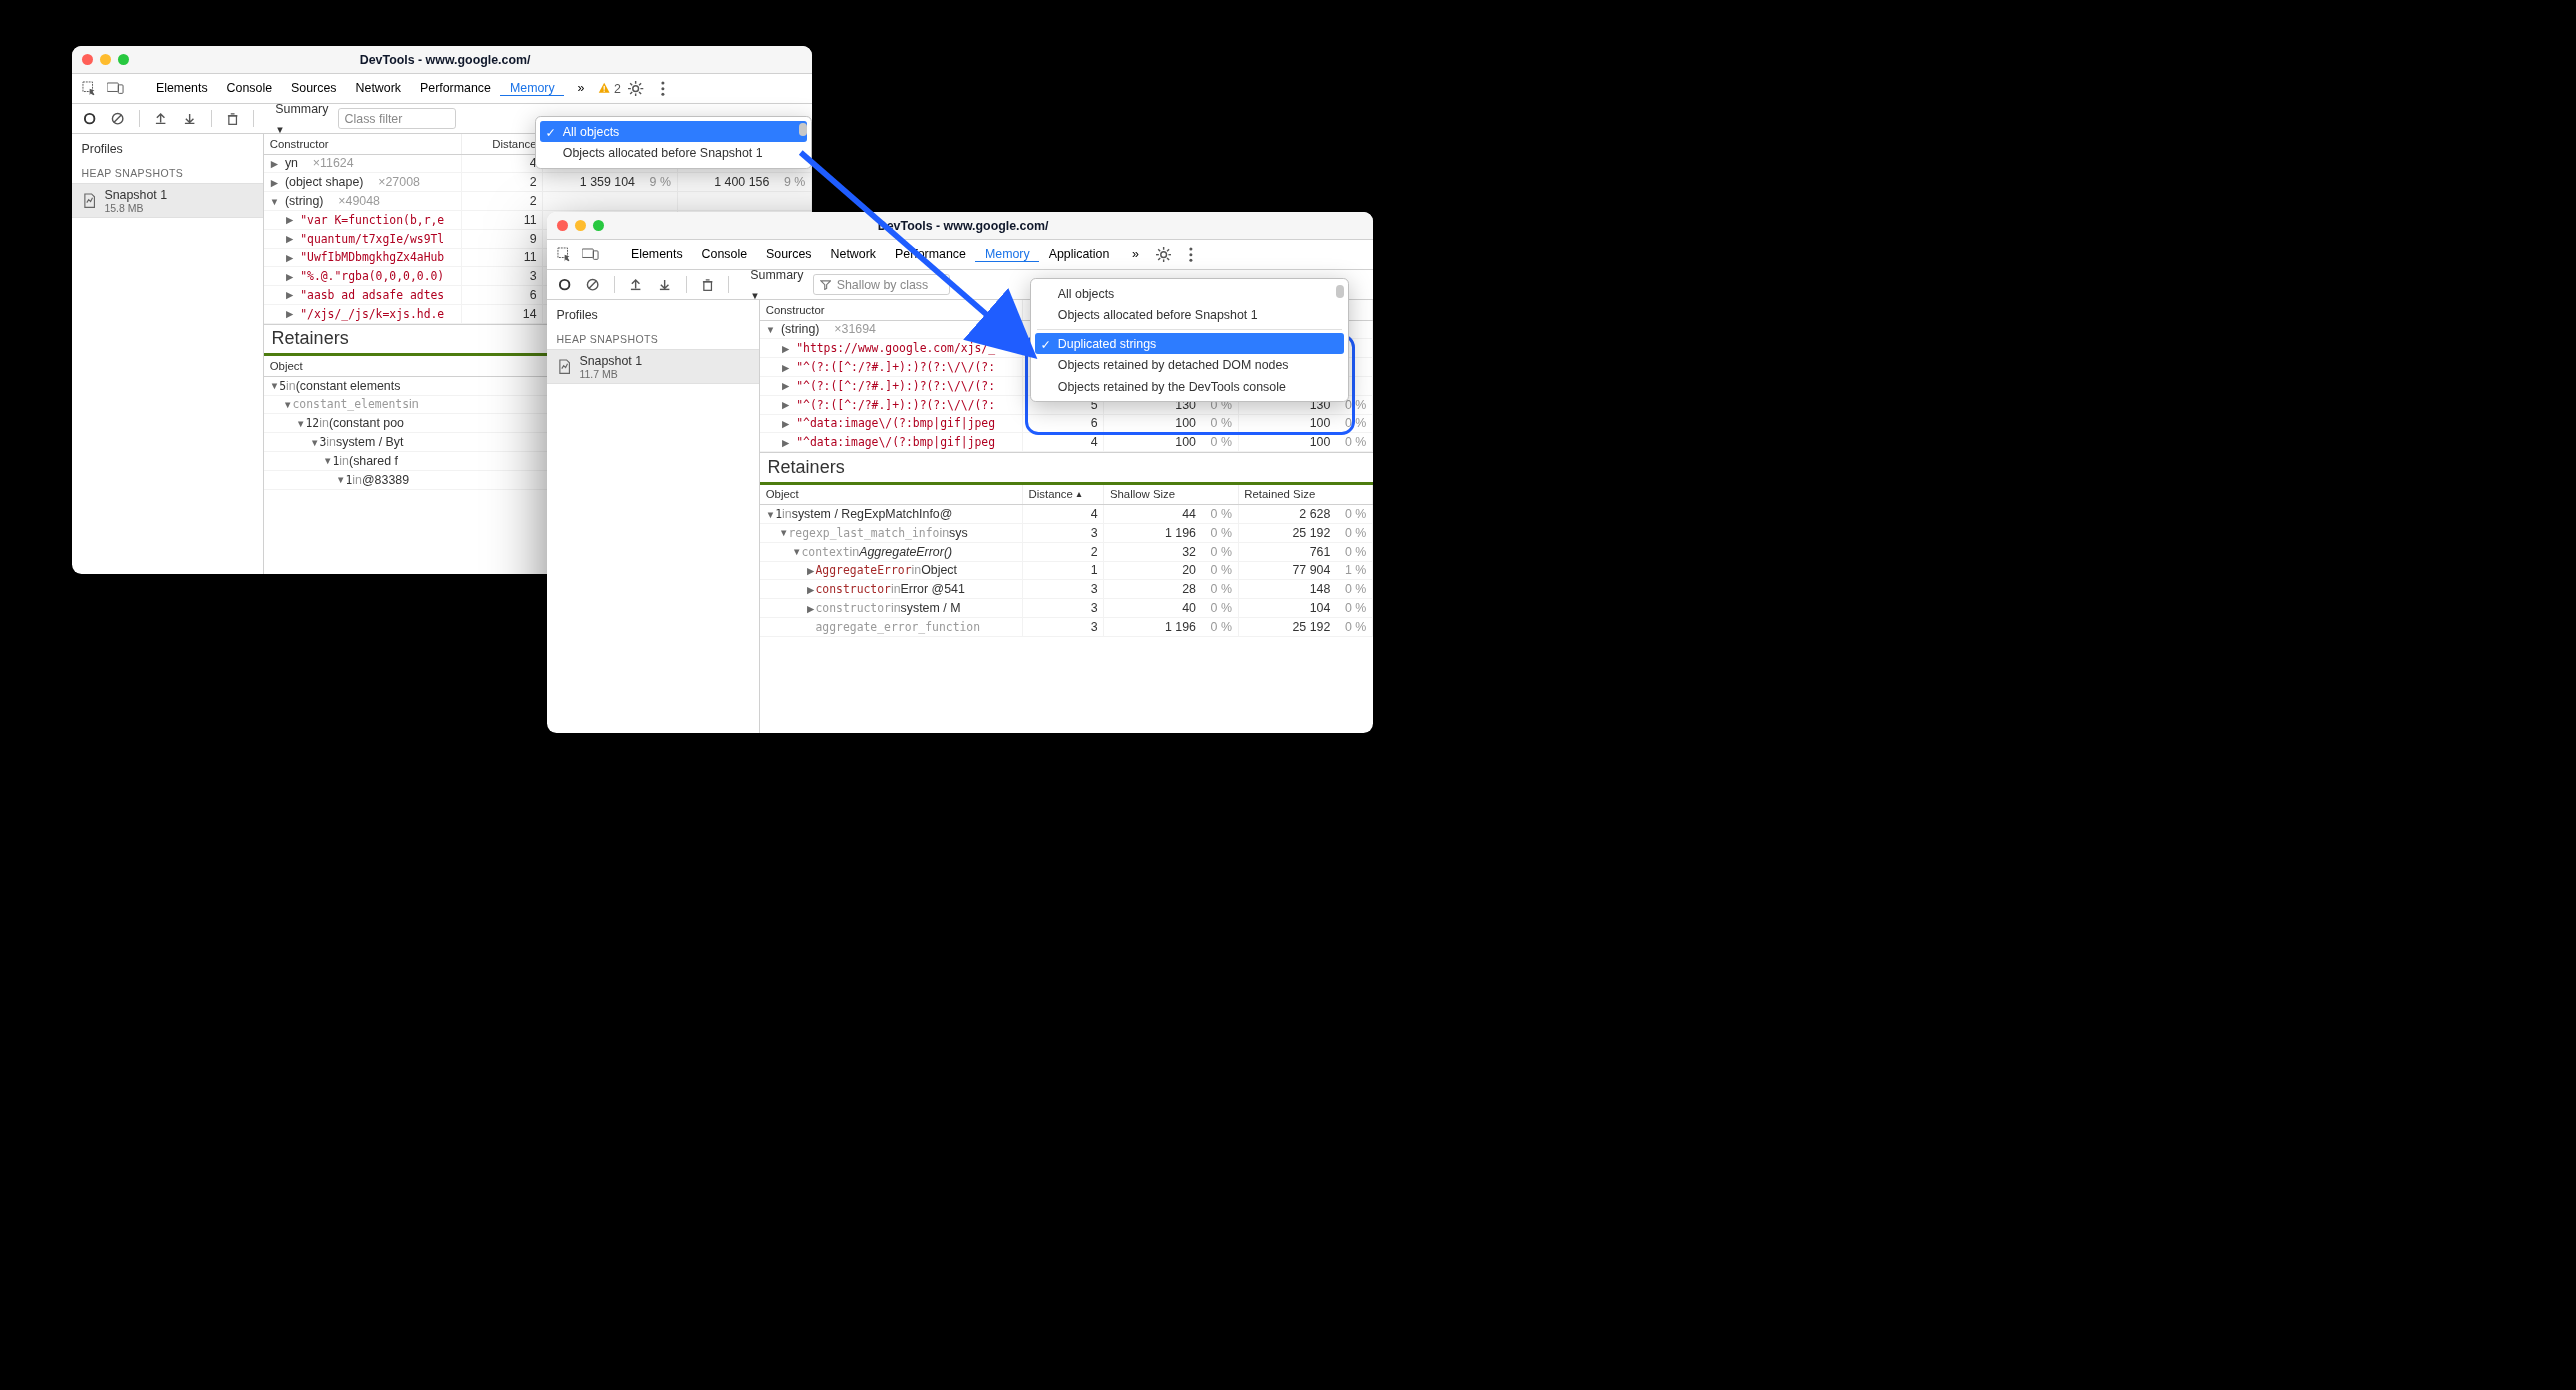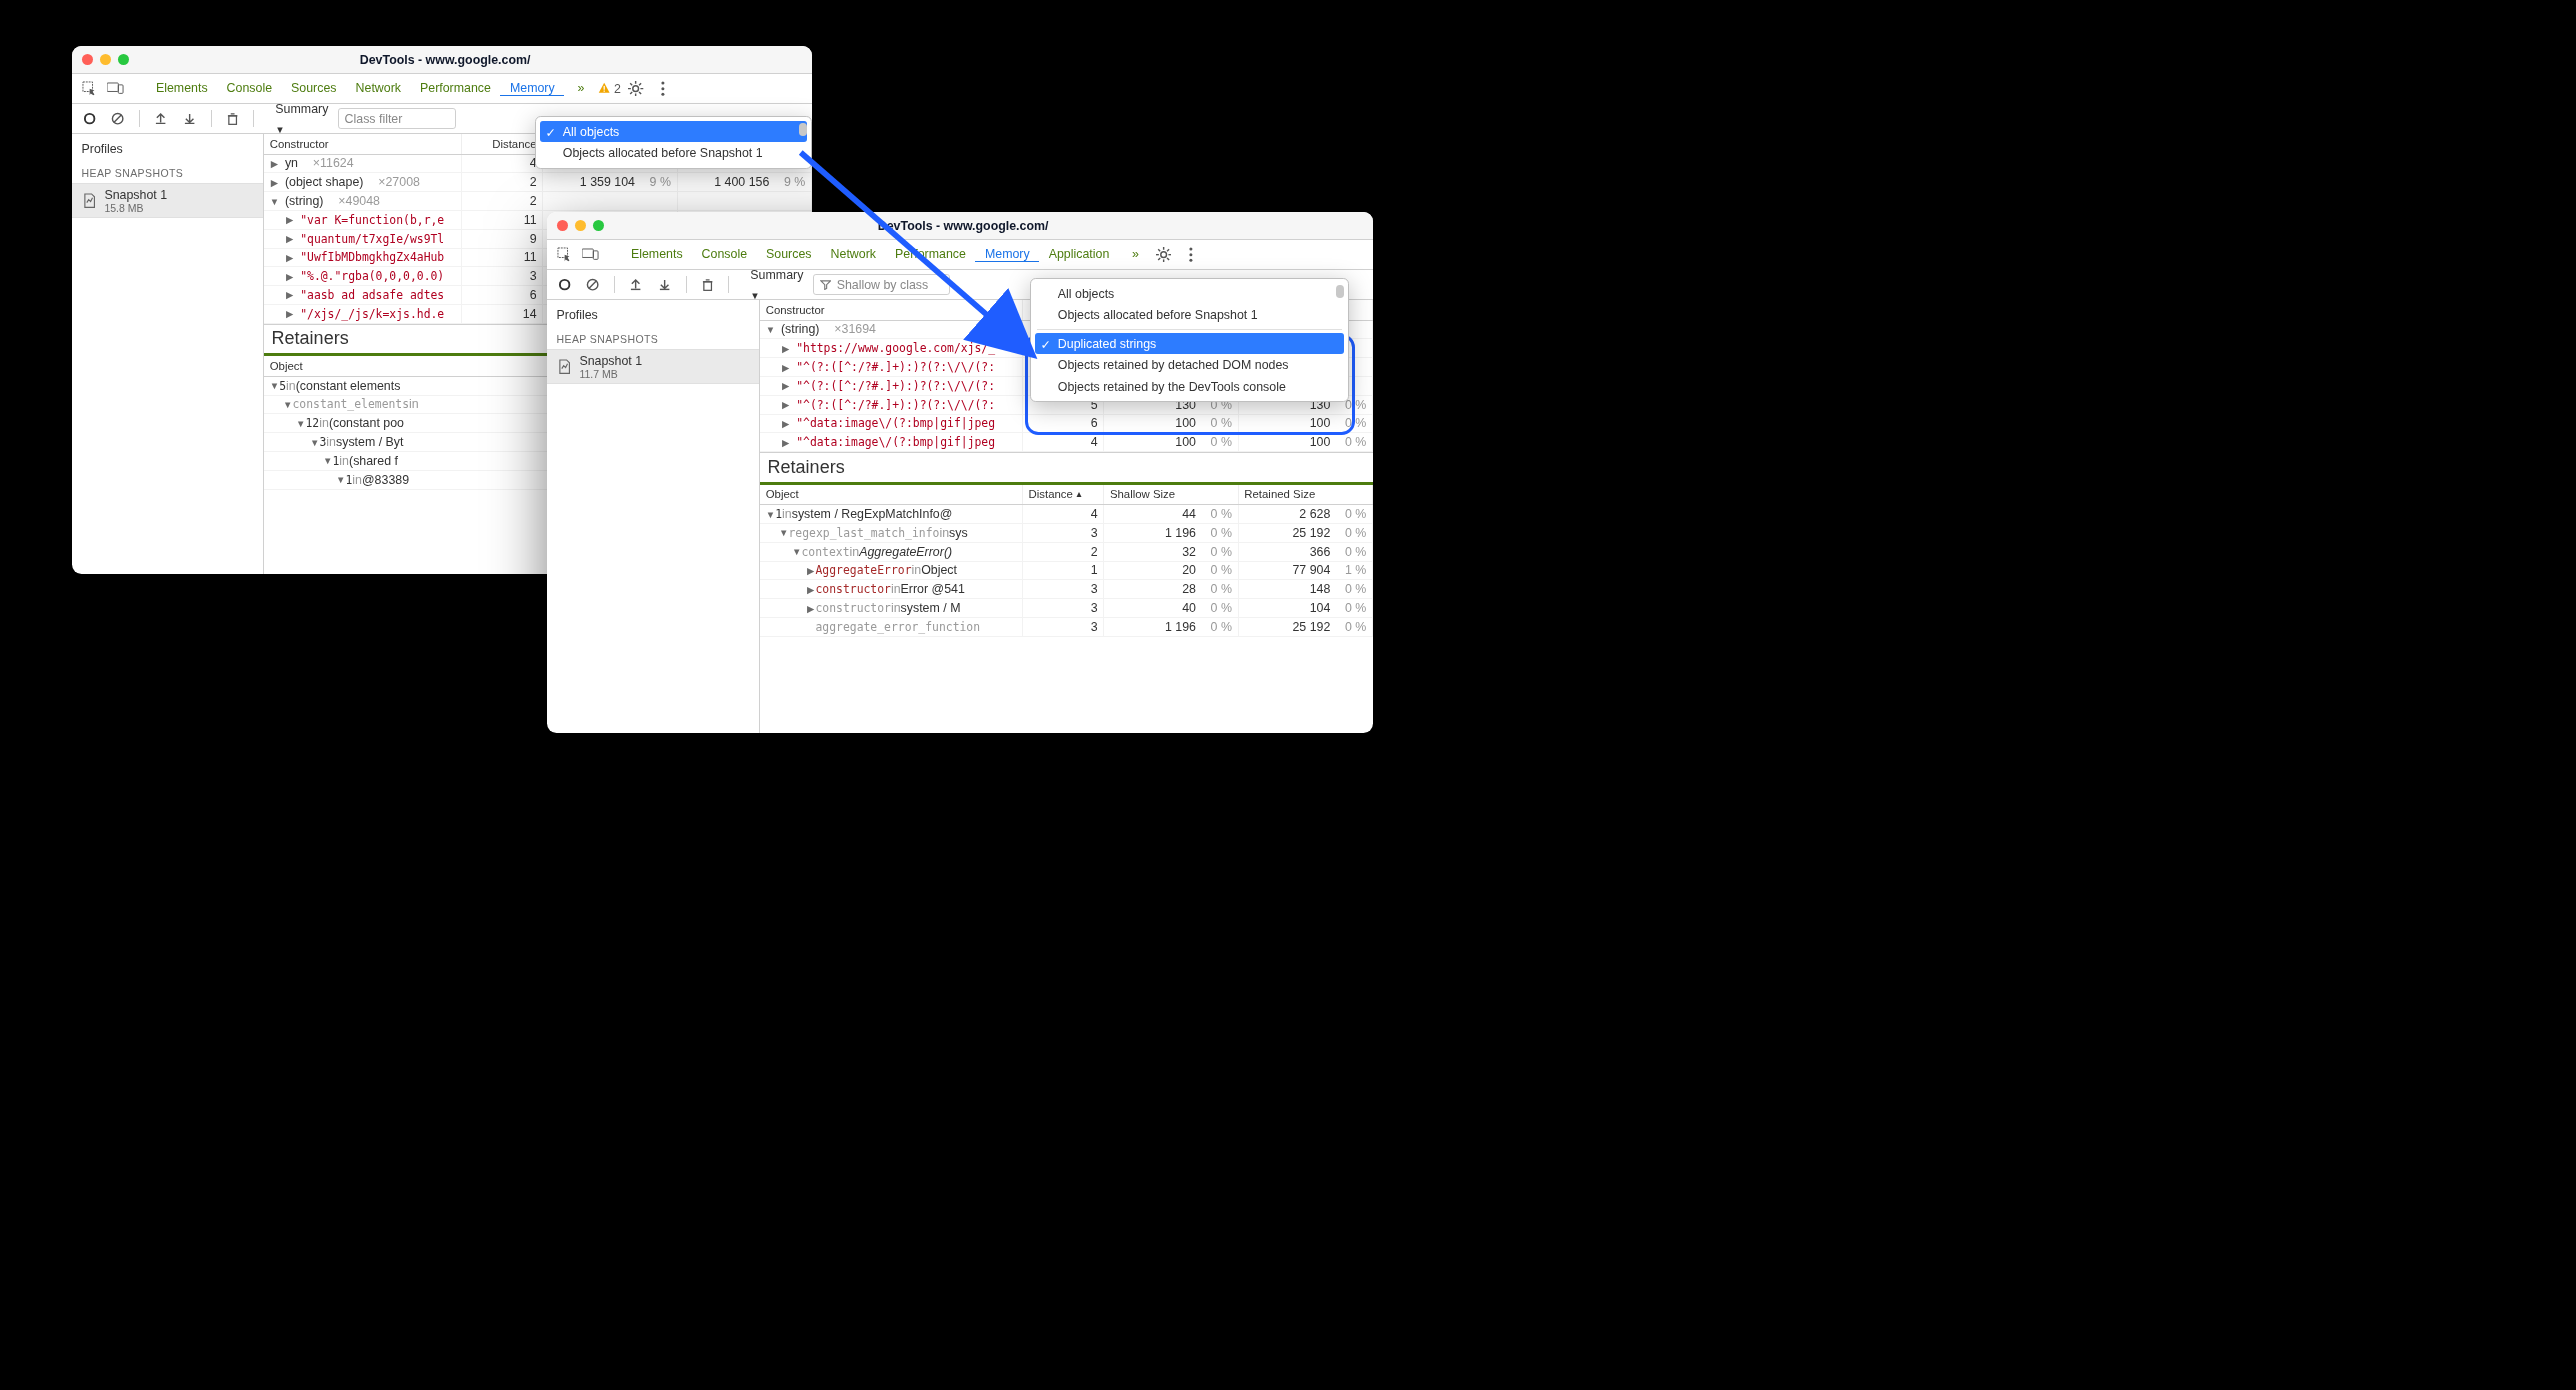--- a/index.html
+++ b/index.html
@@ -5,21 +5,21 @@
   html,body{margin:0;padding:0;background:#000;font-family:-apple-system,BlinkMacSystemFont,"Segoe UI",Helvetica,Arial,sans-serif;font-size:12.4px;color:#333;}
   .stage{position:relative;width:1445px;height:778px;}
   .window{position:absolute;background:#fff;border-radius:9.5px;box-shadow:0 19px 57px rgba(0,0,0,0.5);overflow:hidden;}
   .titlebar{height:27px;display:flex;align-items:center;padding:0 9.5px;gap:6.7px;border-bottom:1px solid #d0d0d0;background:#f6f6f6;}
   .dot{width:11.4px;height:11.4px;border-radius:50%;display:inline-block;}
   .dot.red{background:#ff5f57;}
   .dot.yellow{background:#febc2e;}
   .dot.green{background:#28c840;}
   .titlebar .title{flex:1;text-align:center;font-weight:600;font-size:12.4px;color:#0f172a;margin-right:48px;}
   .tabstrip{display:flex;align-items:center;height:29px;border-bottom:1px solid #d0d0d0;padding:0 5.7px;gap:3.8px;}
-  .tab{padding:0 9.5px;height:29px;line-height:29px;color:#4d7c0f;cursor:pointer;}
+  .tab{padding:0 9.5px;height:29px;line-height:29px;color:#000000;cursor:pointer;}
   .tab.active{color:#1a73e8;border-bottom:1.9px solid #1a73e8;margin-bottom:-1px;}
   .iconbtn{width:23px;height:23px;display:flex;align-items:center;justify-content:center;color:#555;cursor:pointer;}
   .warn-badge{display:flex;align-items:center;gap:3.8px;color:#555;}
   .tri-warn{width:12.4px;height:12.4px;}
   .toolbar{display:flex;align-items:center;height:29px;border-bottom:1px solid #d0d0d0;padding:0 5.7px;gap:5.7px;}
   .toolbar .sep{width:1px;height:17px;background:#d0d0d0;margin:0 3.8px;}
   .summary{display:flex;align-items:flex-start;gap:7.6px;padding:0 3.8px;margin-left:7.6px;flex-direction:column;}
   .summary .chev{font-size:9.5px;}
   .classfilter{border:1px solid #cfcfcf;background:#fff;height:19px;border-radius:2.9px;padding:0 5.7px;display:flex;align-items:center;color:#888;min-width:105px;}
   .body{display:flex;height:calc(100% - 84px);}
@@ -669,21 +669,21 @@
                 <span class="italic">AggregateError()</span>
               </div>
   <div class="cell dist-col">
                 <span class="num">2</span>
               </div>
   <div class="cell shallow-col">
                 <span class="num">32</span>
                 <span class="pct">0 %</span>
               </div>
   <div class="cell retained-col">
-                <span class="num">366</span>
+                <span class="num">761</span>
                 <span class="pct">0 %</span>
               </div>
             </div>
             <div class="row">
               <div class="cell obj-col" style="padding-left:46px;">
                 <span class="disclose">▶</span> 
                 <span class="mono bluered">AggregateError</span> 
                 <span class="muted">in</span> 
                 <span>Object</span>
               </div>

